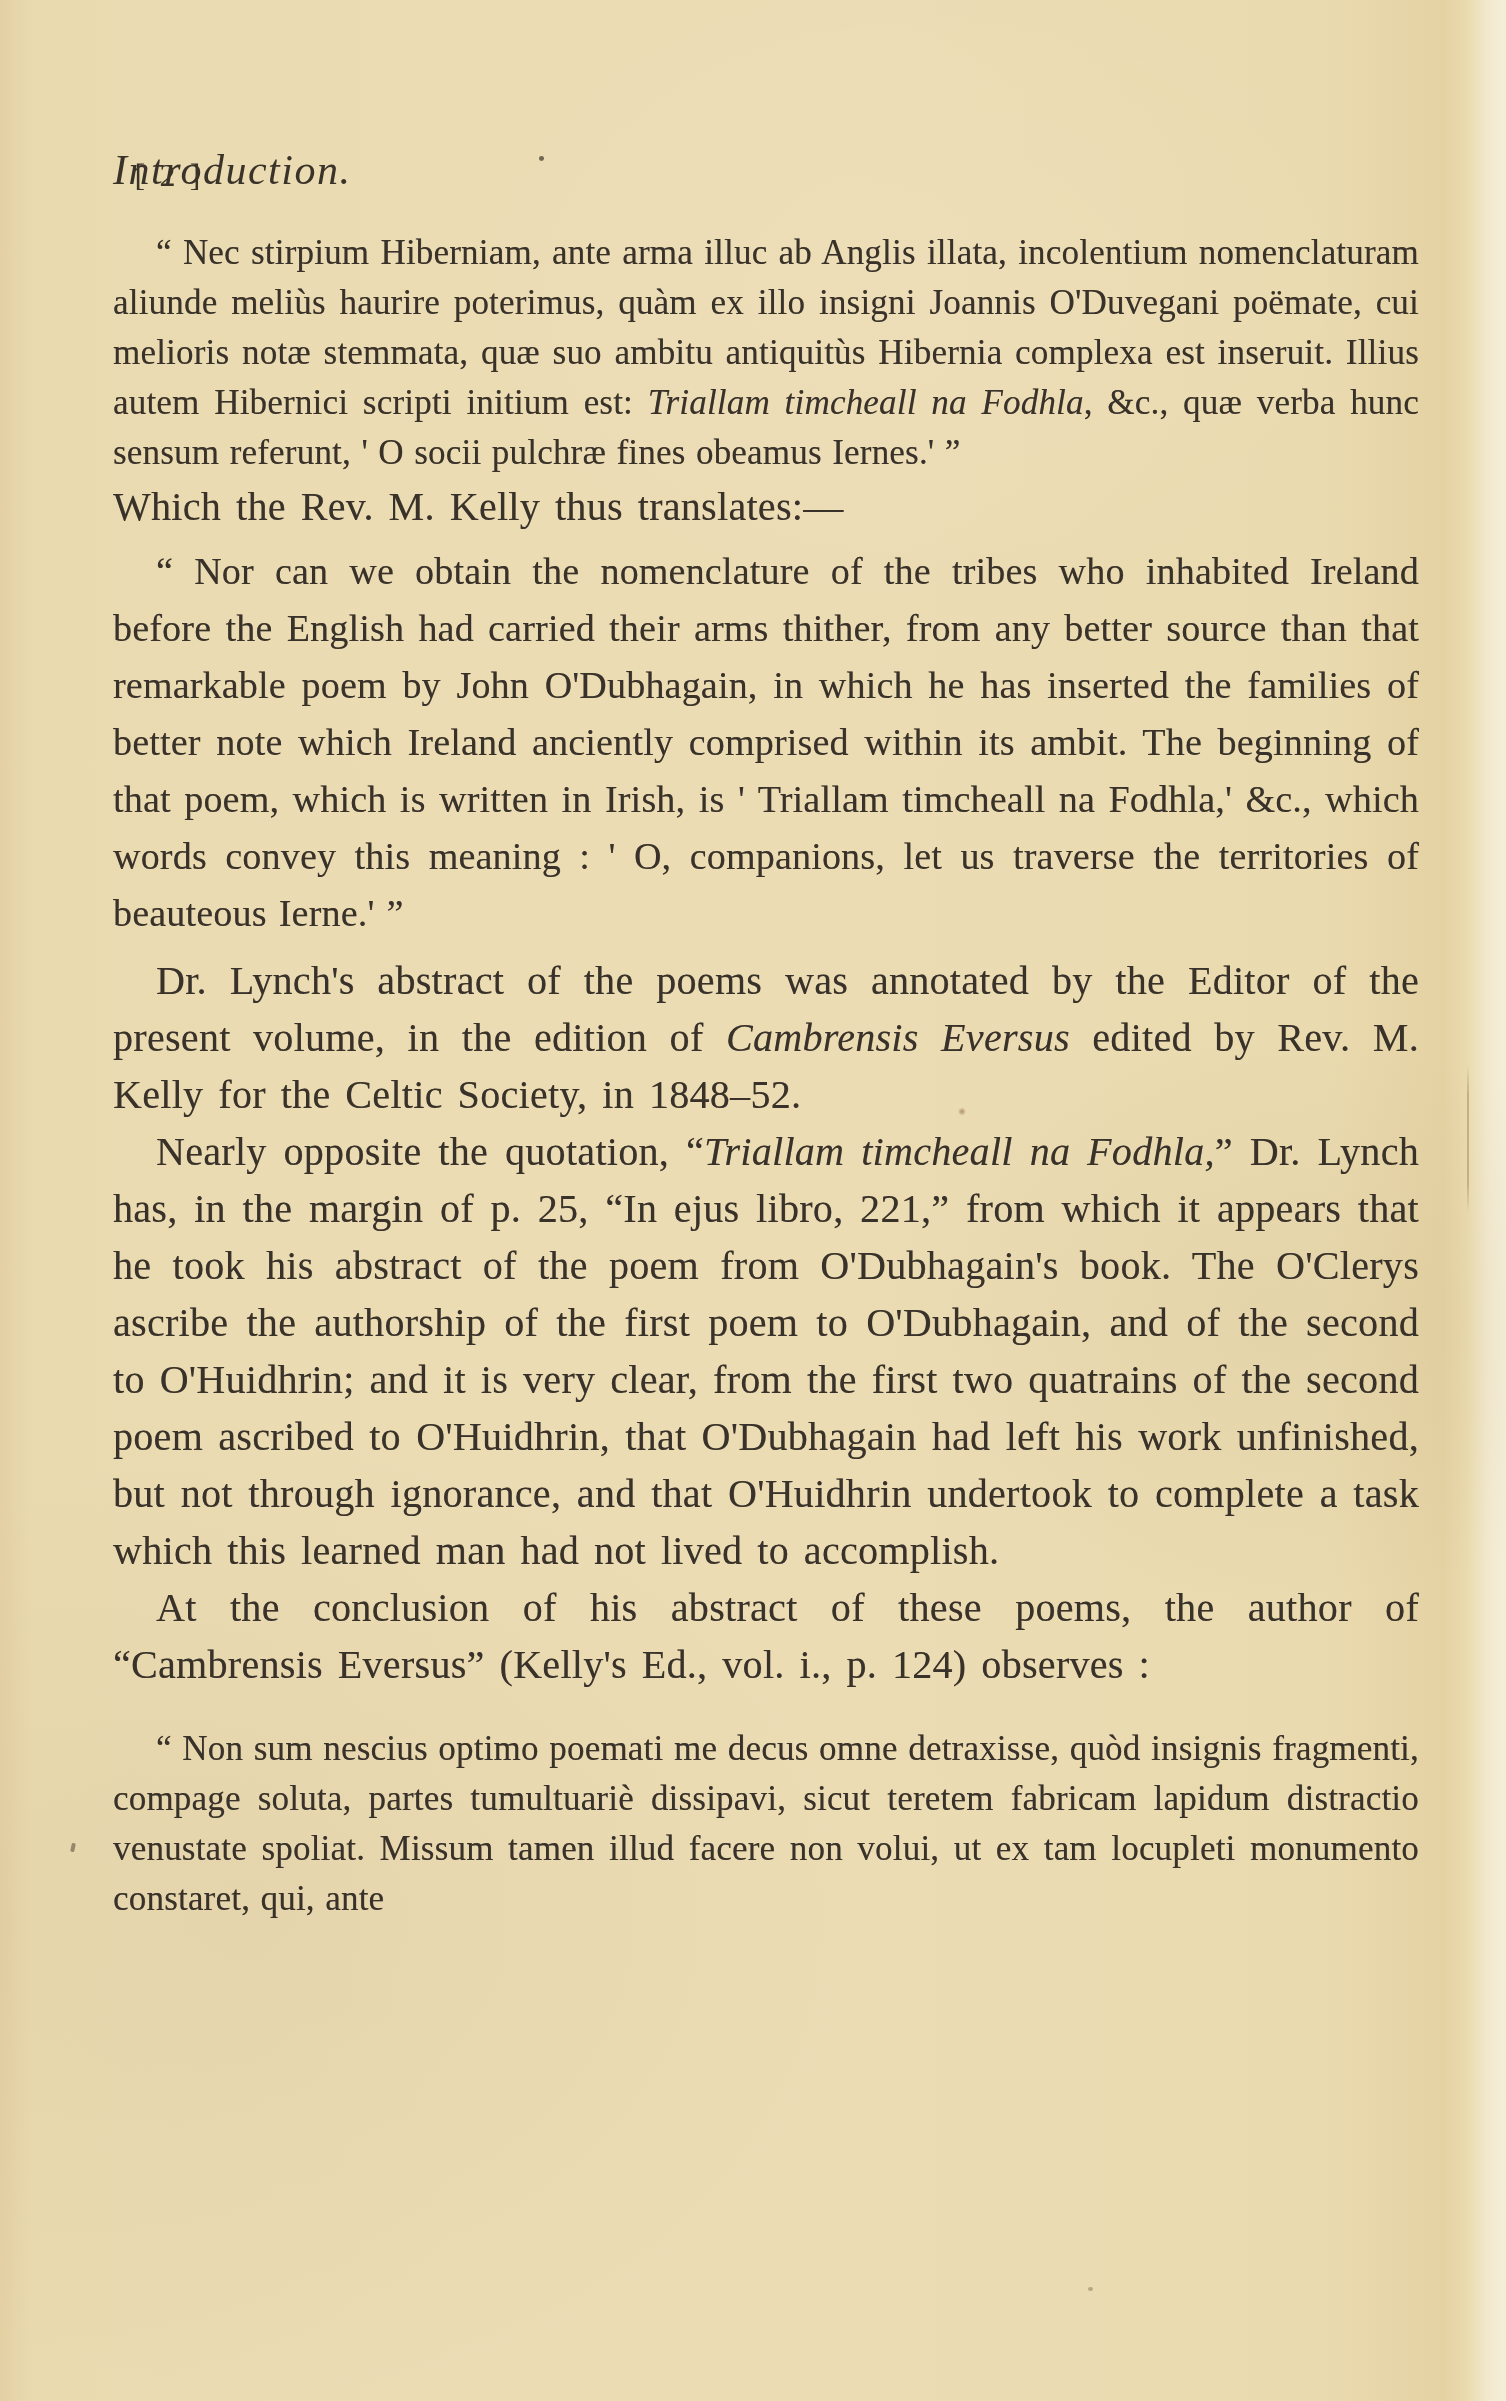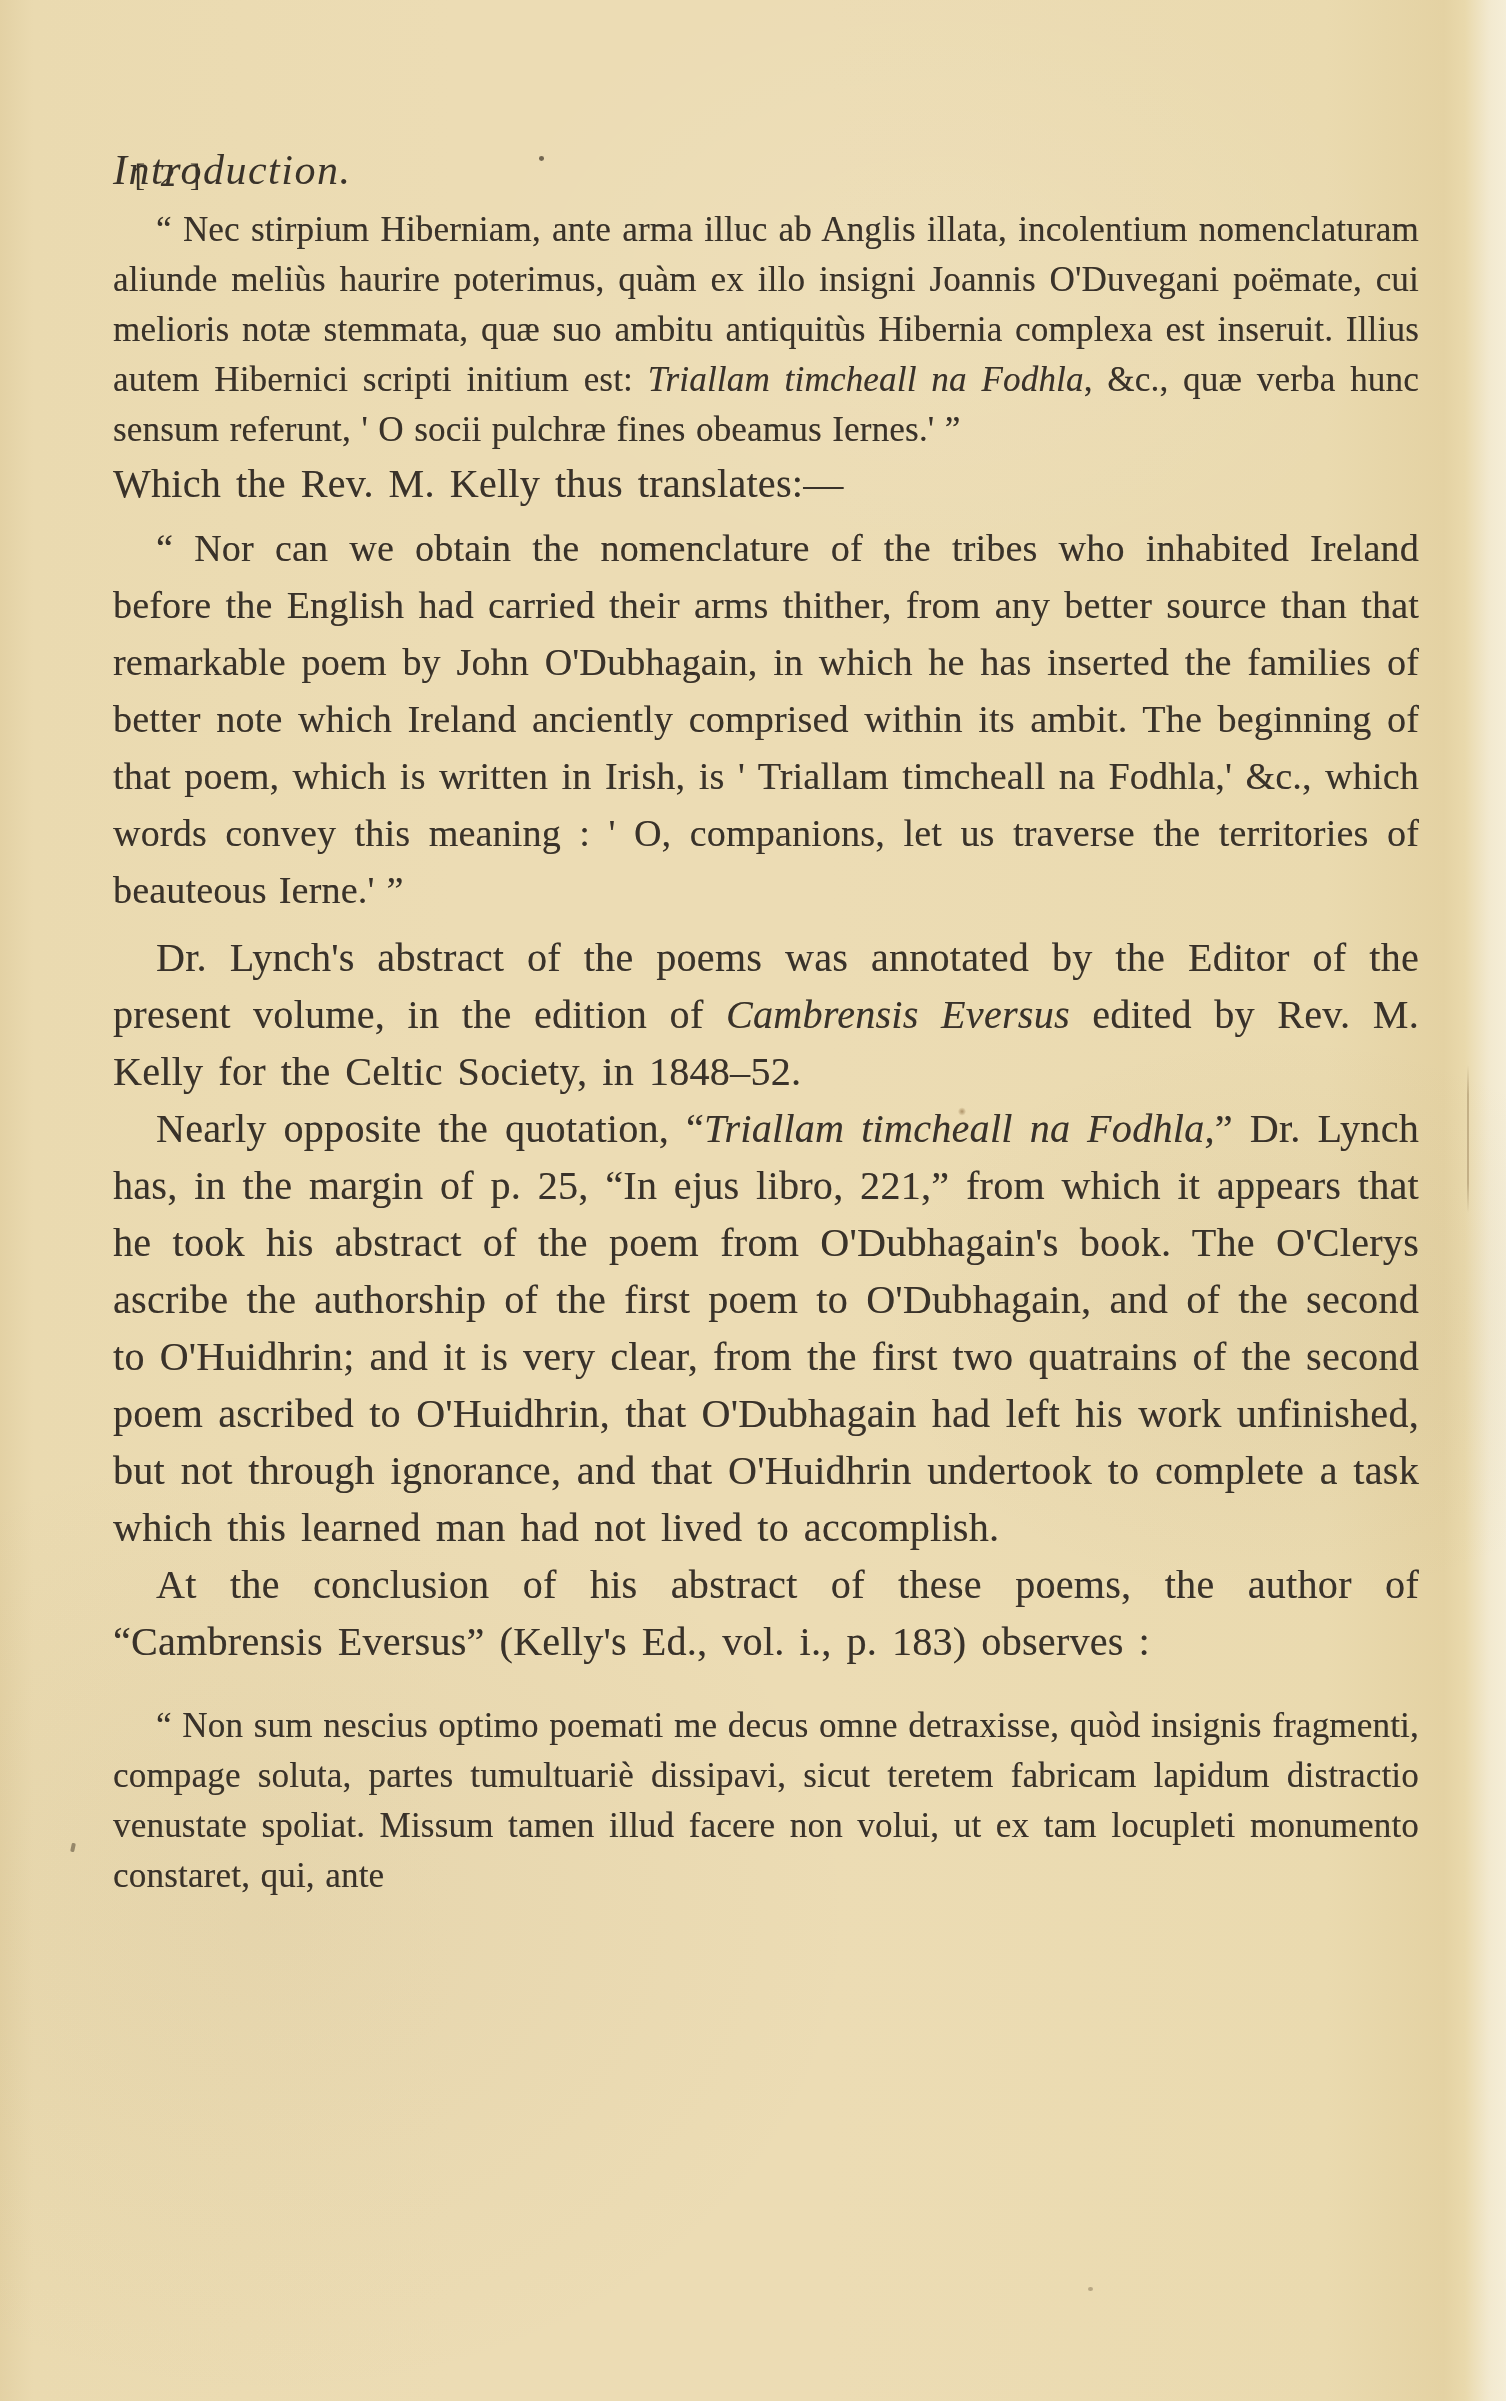--- a/index.html
+++ b/index.html
@@ -39,21 +39,21 @@
   }
   p{
     margin:0;text-align:justify;
     text-shadow:0.2px 0.3px 0.5px rgba(55,46,32,0.45);
   }
   .body{font-size:40px;line-height:57px;letter-spacing:0.3px;word-spacing:4.6px;}
   .qtrans{font-size:38px;line-height:57px;letter-spacing:0.2px;word-spacing:2.3px;}
   .qsmall{font-size:35px;line-height:50px;letter-spacing:0.2px;word-spacing:1.5px;}
   .indent{text-indent:43px;}
   .mt-para1{margin-top:35px;}
-  .mt-q1{}
+  .mt-q1{margin-top:23px;}
   .mt-trans{}
   .mt-q2{margin-top:7.7px;}
   .mt-p3{margin-top:10.8px;}
   .mt-q3{margin-top:31px;}
   i{font-style:italic;}
   
   .speck{position:absolute;border-radius:50%;pointer-events:none;}
   .speck-a{left:539px;top:156px;width:5.4px;height:4.6px;background:rgba(62,52,38,0.7);}
   .speck-b{left:958px;top:1107px;width:7.7px;height:9.2px;background:radial-gradient(circle,rgba(120,84,40,0.55),rgba(120,84,40,0) 70%);}
   .speck-c{left:71px;top:1843px;width:3.9px;height:9.2px;background:rgba(70,58,40,0.5);border-radius:1.5px;transform:rotate(12deg);}
@@ -79,21 +79,21 @@
     <p class="qsmall indent mt-q1"><span>“ Nec stirpium Hiberniam, ante arma illuc ab Anglis illata, incolentium nomenclaturam aliunde meliùs haurire poterimus, quàm ex illo insigni Joannis O'Duvegani poëmate, cui melioris notæ stemmata, quæ suo ambitu antiquitùs Hibernia complexa est inseruit.  Illius autem Hibernici scripti initium est: </span><i>Triallam timcheall na Fodhla</i><span>, &amp;c., quæ verba hunc sensum referunt, ' O socii pulchræ fines obeamus Iernes.' ”</span></p>
 
     <p class="body mt-trans"><span>Which the Rev. M. Kelly thus translates:—</span></p>
 
     <p class="qtrans indent mt-q2"><span>“ Nor can we obtain the nomenclature of the tribes who inhabited Ireland before the English had carried their arms thither, from any better source than that remarkable poem by John O'Dubhagain, in which he has inserted the families of better note which Ireland anciently comprised within its ambit.  The beginning of that poem, which is written in Irish, is ' Triallam timcheall na Fodhla,' &amp;c., which words convey this meaning : ' O, companions, let us traverse the territories of beauteous Ierne.' ”</span></p>
 
     <p class="body indent mt-p3"><span>Dr. Lynch's abstract of the poems was annotated by the Editor of the present volume, in the edition of </span><i>Cambrensis Eversus</i><span> edited by Rev. M. Kelly for the Celtic Society, in 1848–52.</span></p>
 
     <p class="body indent"><span>Nearly opposite the quotation, “</span><i>Triallam timcheall na Fodhla,</i><span>” Dr. Lynch has, in the margin of p. 25, “In ejus libro, 221,” from which it appears that he took his abstract of the poem from O'Dubhagain's book.  The O'Clerys ascribe the authorship of the first poem to O'Dubhagain, and of the second to O'Huidhrin; and it is very clear, from the first two quatrains of the second poem ascribed to O'Huidhrin, that O'Dubhagain had left his work unfinished, but not through ignorance, and that O'Huidhrin undertook to complete a task which this learned man had not lived to accomplish.</span></p>
 
-    <p class="body indent"><span>At the conclusion of his abstract of these poems, the author of “Cambrensis Eversus” (Kelly's Ed., vol. i., p. 183) observes :</span></p>
+    <p class="body indent"><span>At the conclusion of his abstract of these poems, the author of “Cambrensis Eversus” (Kelly's Ed., vol. i., p. 124) observes :</span></p>
 
     <p class="qsmall indent mt-q3"><span>“ Non sum nescius optimo poemati me decus omne detraxisse, quòd insignis fragmenti, compage soluta, partes tumultuariè dissipavi, sicut teretem fabricam lapidum distractio venustate spoliat.  Missum tamen illud facere non volui, ut ex tam locupleti monumento constaret, qui, ante</span></p>
 
   </div>
 
   <span class="speck speck-a"></span>
   <span class="speck speck-b"></span>
   <span class="speck speck-c"></span>
   <span class="speck speck-d"></span>
   <span class="edge-crease"></span>

